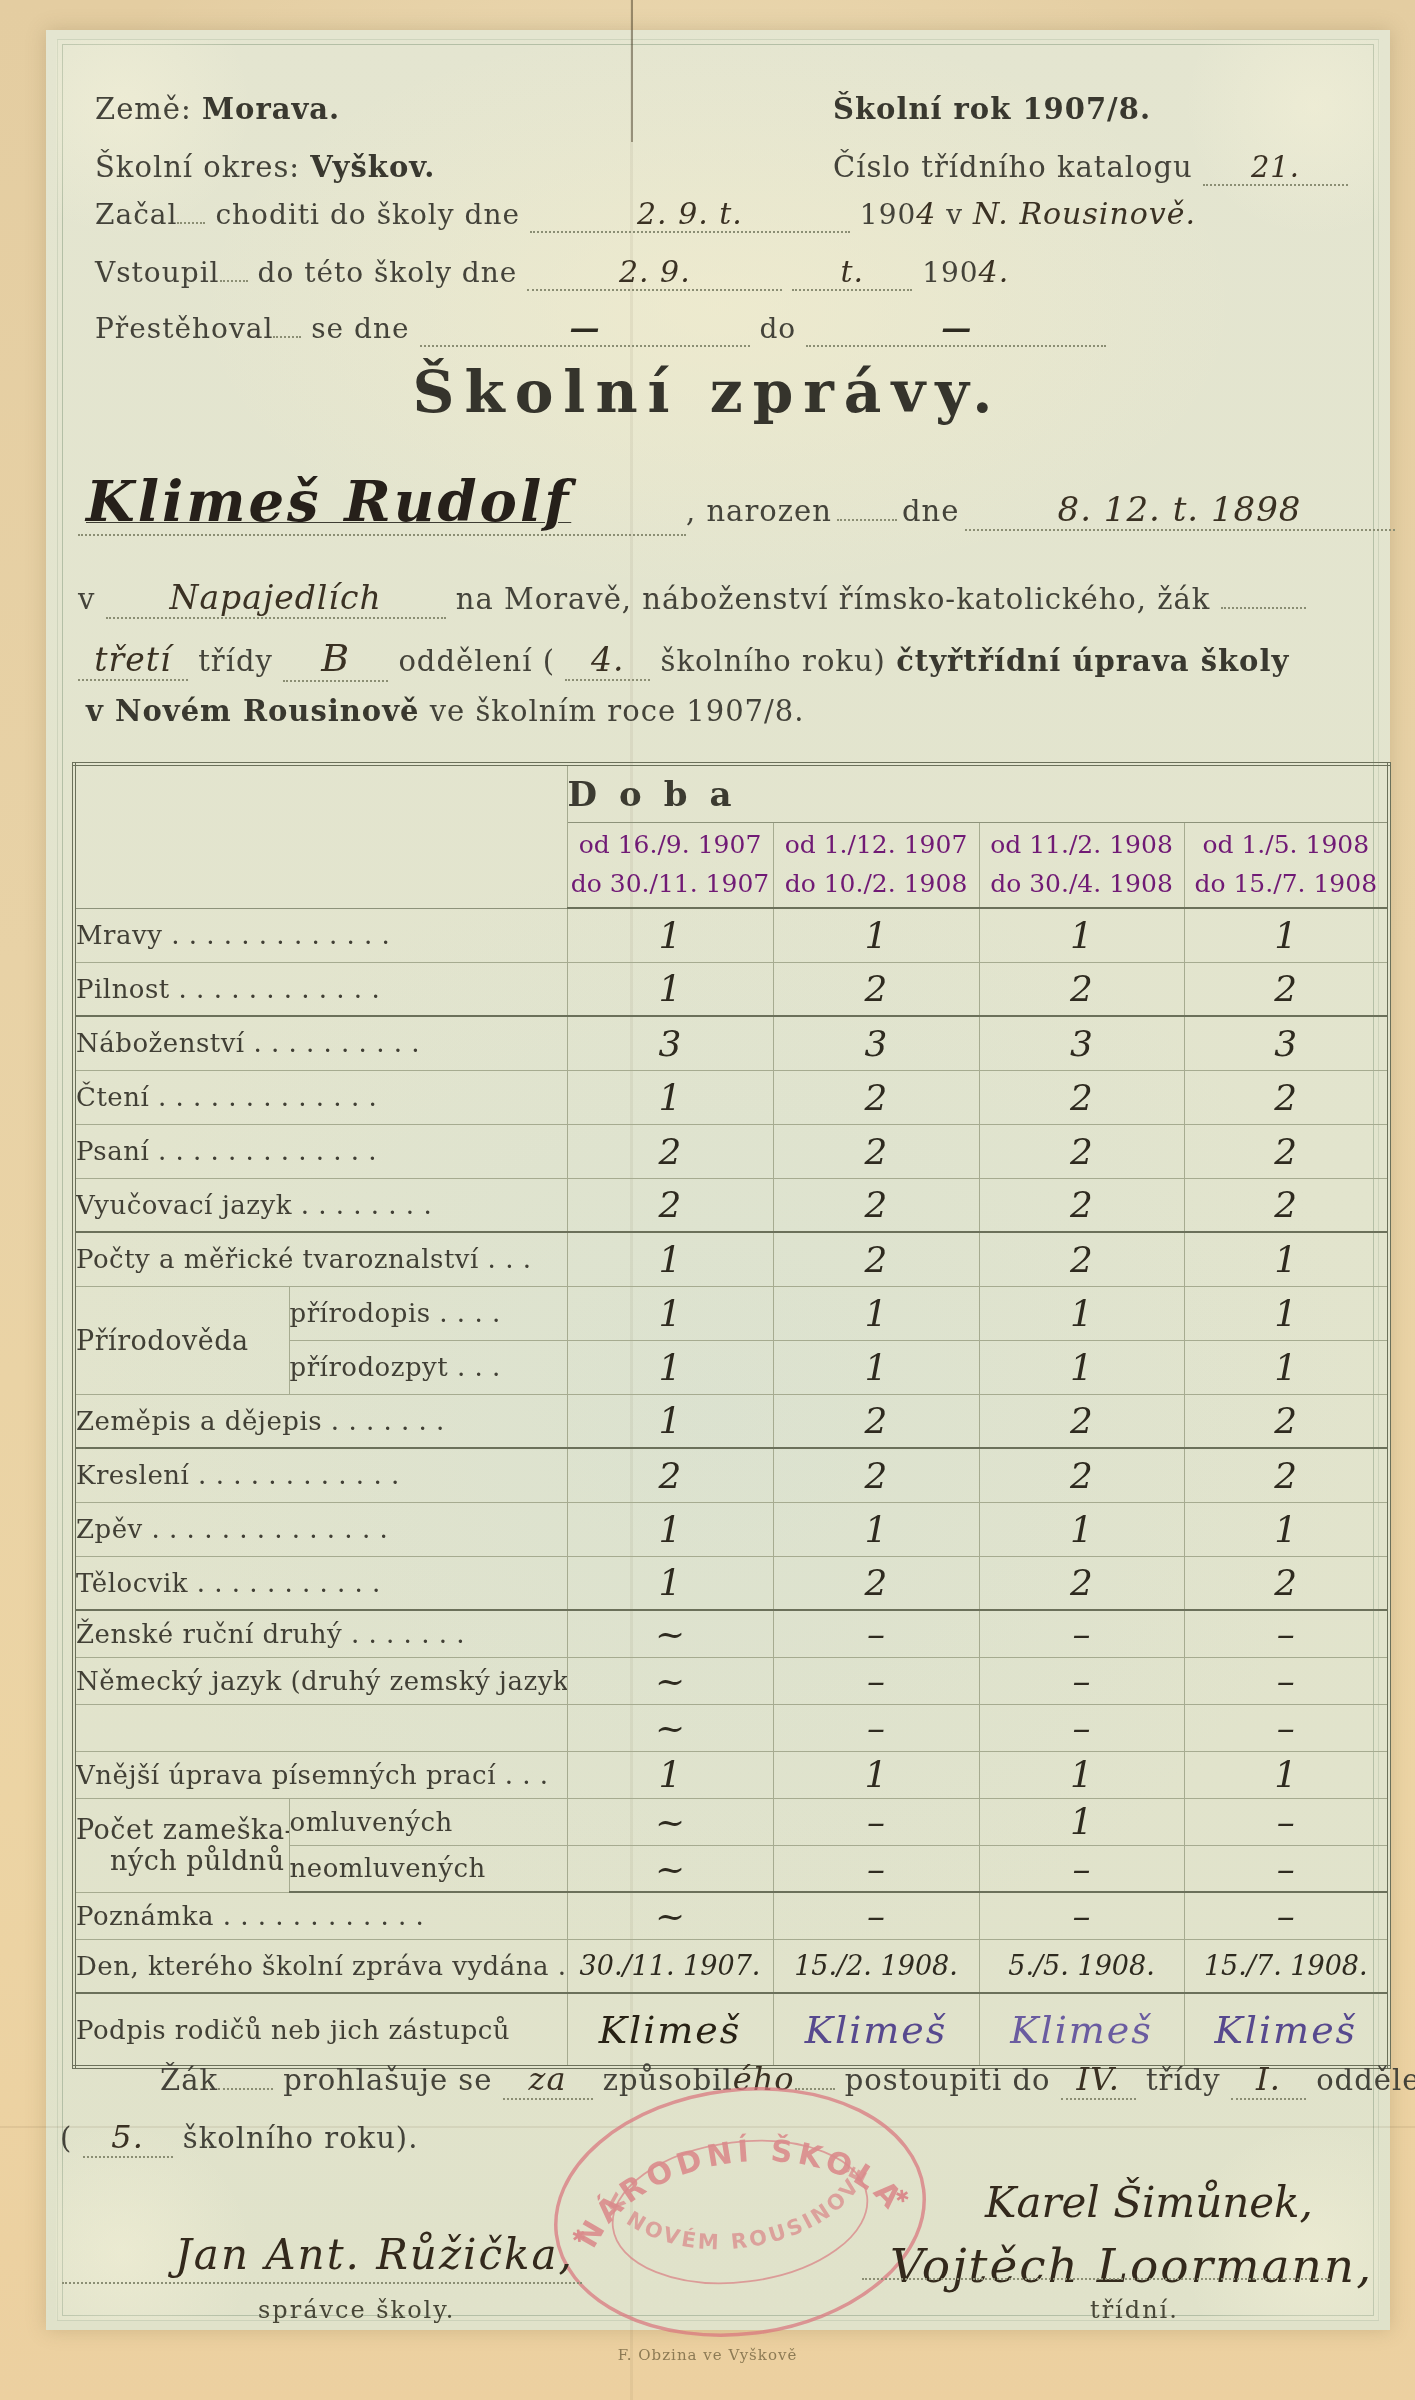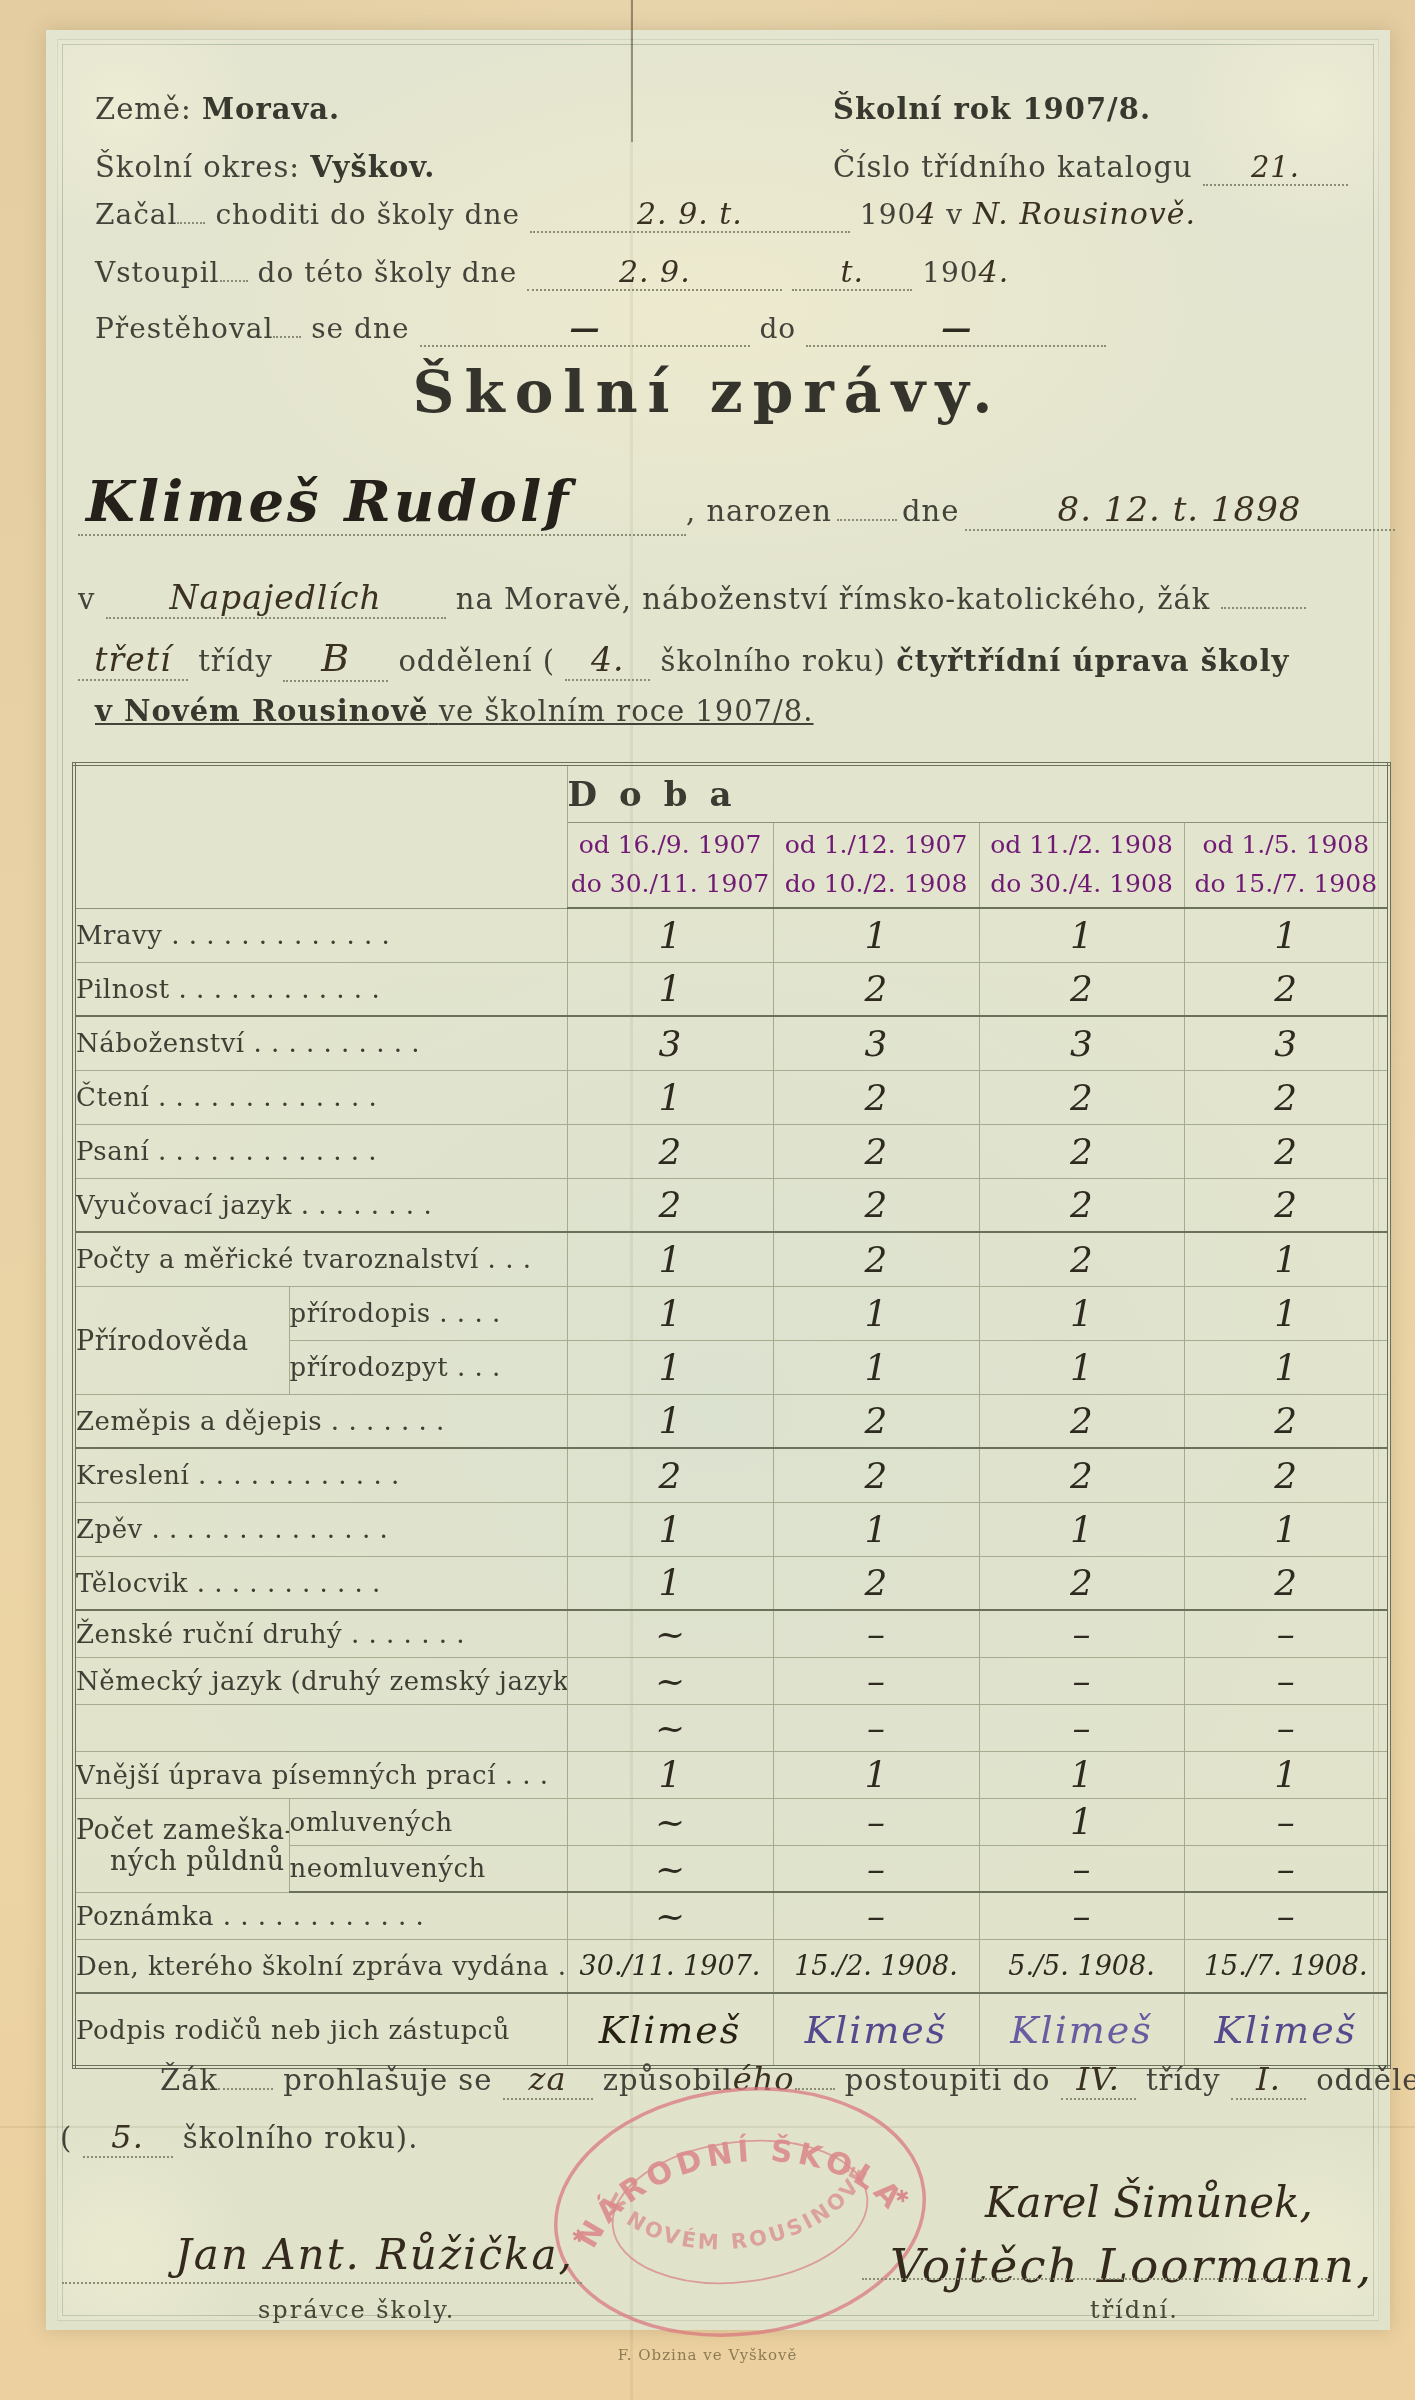--- a/index.html
+++ b/index.html
@@ -135,41 +135,41 @@
   <span>Přestěhoval</span><span class="dotline" style="width:28px;"></span>
   <span>se dne</span>
   <span class="dotline" style="width:330px;"><span class="hand dashink">—</span></span>
   <span>do</span>
   <span class="dotline" style="width:300px;"><span class="hand dashink">—</span></span>
 </div>
 
 <div class="title">Školní zprávy.</div>
 
 <div class="abs" style="left:78px;top:468px;">
-  <span class="dotline" style="width:600px;text-align:left;padding-left:8px;"><span class="hand intro-name">Klimeš Rudolf</span></span><span class="il print">, narozen</span>
+  <span class="dotline" style="width:600px;text-align:left;padding-left:8px;text-decoration:underline;"><span class="hand intro-name">Klimeš Rudolf</span></span><span class="il print">, narozen</span>
   <span class="dotline" style="width:60px;"></span>
   <span class="il print">dne</span>
   <span class="dotline" style="width:430px;"><span class="hand il" style="font-size:34px;">8. 12. t. 1898</span></span>
 </div>
 <div class="abs il print" style="left:78px;top:578px;">
   <span>v</span>
   <span class="dotline" style="width:340px;"><span class="hand">Napajedlích</span></span>
   <span>na Moravě, náboženství římsko-katolického, žák</span>
   <span class="dotline" style="width:85px;"></span>
 </div>
 <div class="abs il print" style="left:78px;top:636px;">
   <span class="dotline" style="width:110px;"><span class="hand">třetí</span></span>
   <span>třídy</span>
   <span class="dotline" style="width:105px;"><span class="hand" style="font-size:38px;">B</span></span>
   <span>oddělení (</span>
   <span class="dotline" style="width:85px;"><span class="hand">4.</span></span>
   <span>školního roku)</span>
   <span class="b">čtyřtřídní úprava školy</span>
 </div>
-<div class="abs il print" style="left:95px;top:694px;text-decoration:underline;">
+<div class="abs il print" style="left:86px;top:694px;">
   <span class="b">v Novém Rousinově</span>
   <span>ve školním roce 1907/8.</span>
 </div>
 
 <table class="rep">
   <colgroup>
       <col style="width:215px">
       <col style="width:278px">
       <col style="width:206px">
       <col style="width:206px">

